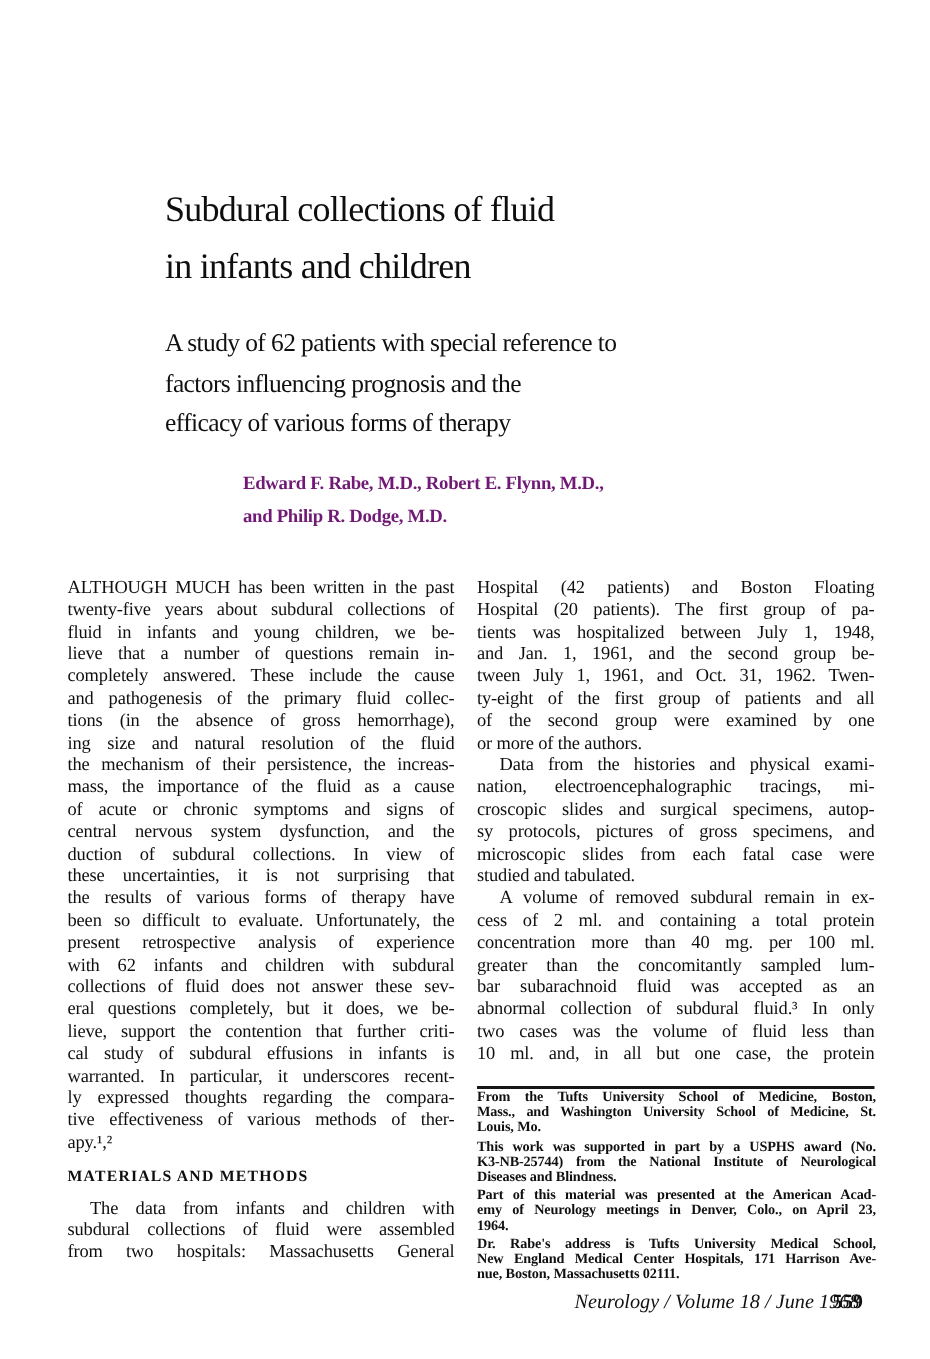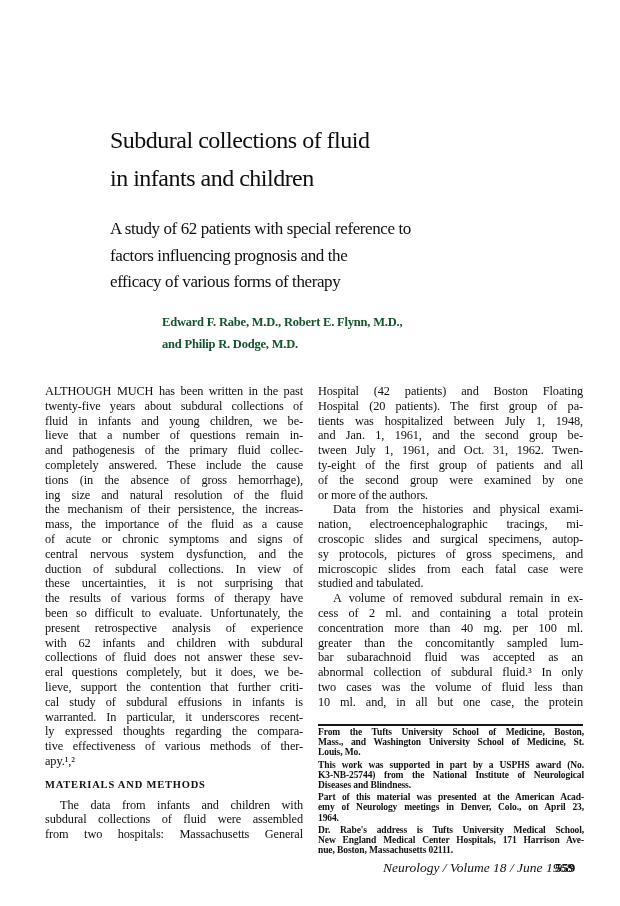--- a/index.html
+++ b/index.html
@@ -14,21 +14,21 @@
     color:#0e0e0e;white-space:nowrap;
   }
   .subtitle{
     position:absolute;left:110px;top:216px;
     font-size:17px;line-height:26.5px;letter-spacing:-0.4px;
     color:#101010;white-space:nowrap;
   }
   .authors{
     position:absolute;left:162px;top:311px;
     font-size:12.5px;font-weight:bold;line-height:22px;letter-spacing:-0.2px;
-    color:#14532d;white-space:nowrap;
+    color:#701a75;white-space:nowrap;
   }
   .column{
     position:absolute;top:384px;
     font-size:12.3px;line-height:14.8px;letter-spacing:-0.1px;
     color:#0f0f0f;
   }
   .column.left{left:45px;width:258px;}
   .column.right{left:318px;width:265px;}
   .bline{
     text-align:justify;text-align-last:justify;
@@ -80,22 +80,22 @@
 <div class="authors">
   <div>Edward F. Rabe, M.D., Robert E. Flynn, M.D.,</div>
   <div>and Philip R. Dodge, M.D.</div>
 </div>
 
 <div class="column left" id="col-left">
     <div class="bline">ALTHOUGH MUCH has been written in the past</div>
     <div class="bline">twenty-five years about subdural collections of</div>
     <div class="bline">fluid in infants and young children, we be-</div>
     <div class="bline">lieve that a number of questions remain in-</div>
+    <div class="bline">completely answered. These include the cause</div>
     <div class="bline">and pathogenesis of the primary fluid collec-</div>
-    <div class="bline">completely answered. These include the cause</div>
     <div class="bline">tions (in the absence of gross hemorrhage),</div>
     <div class="bline">ing size and natural resolution of the fluid</div>
     <div class="bline">the mechanism of their persistence, the increas-</div>
     <div class="bline">mass, the importance of the fluid as a cause</div>
     <div class="bline">of acute or chronic symptoms and signs of</div>
     <div class="bline">central nervous system dysfunction, and the</div>
     <div class="bline">duction of subdural collections. In view of</div>
     <div class="bline">these uncertainties, it is not surprising that</div>
     <div class="bline">the results of various forms of therapy have</div>
     <div class="bline">been so difficult to evaluate. Unfortunately, the</div>

